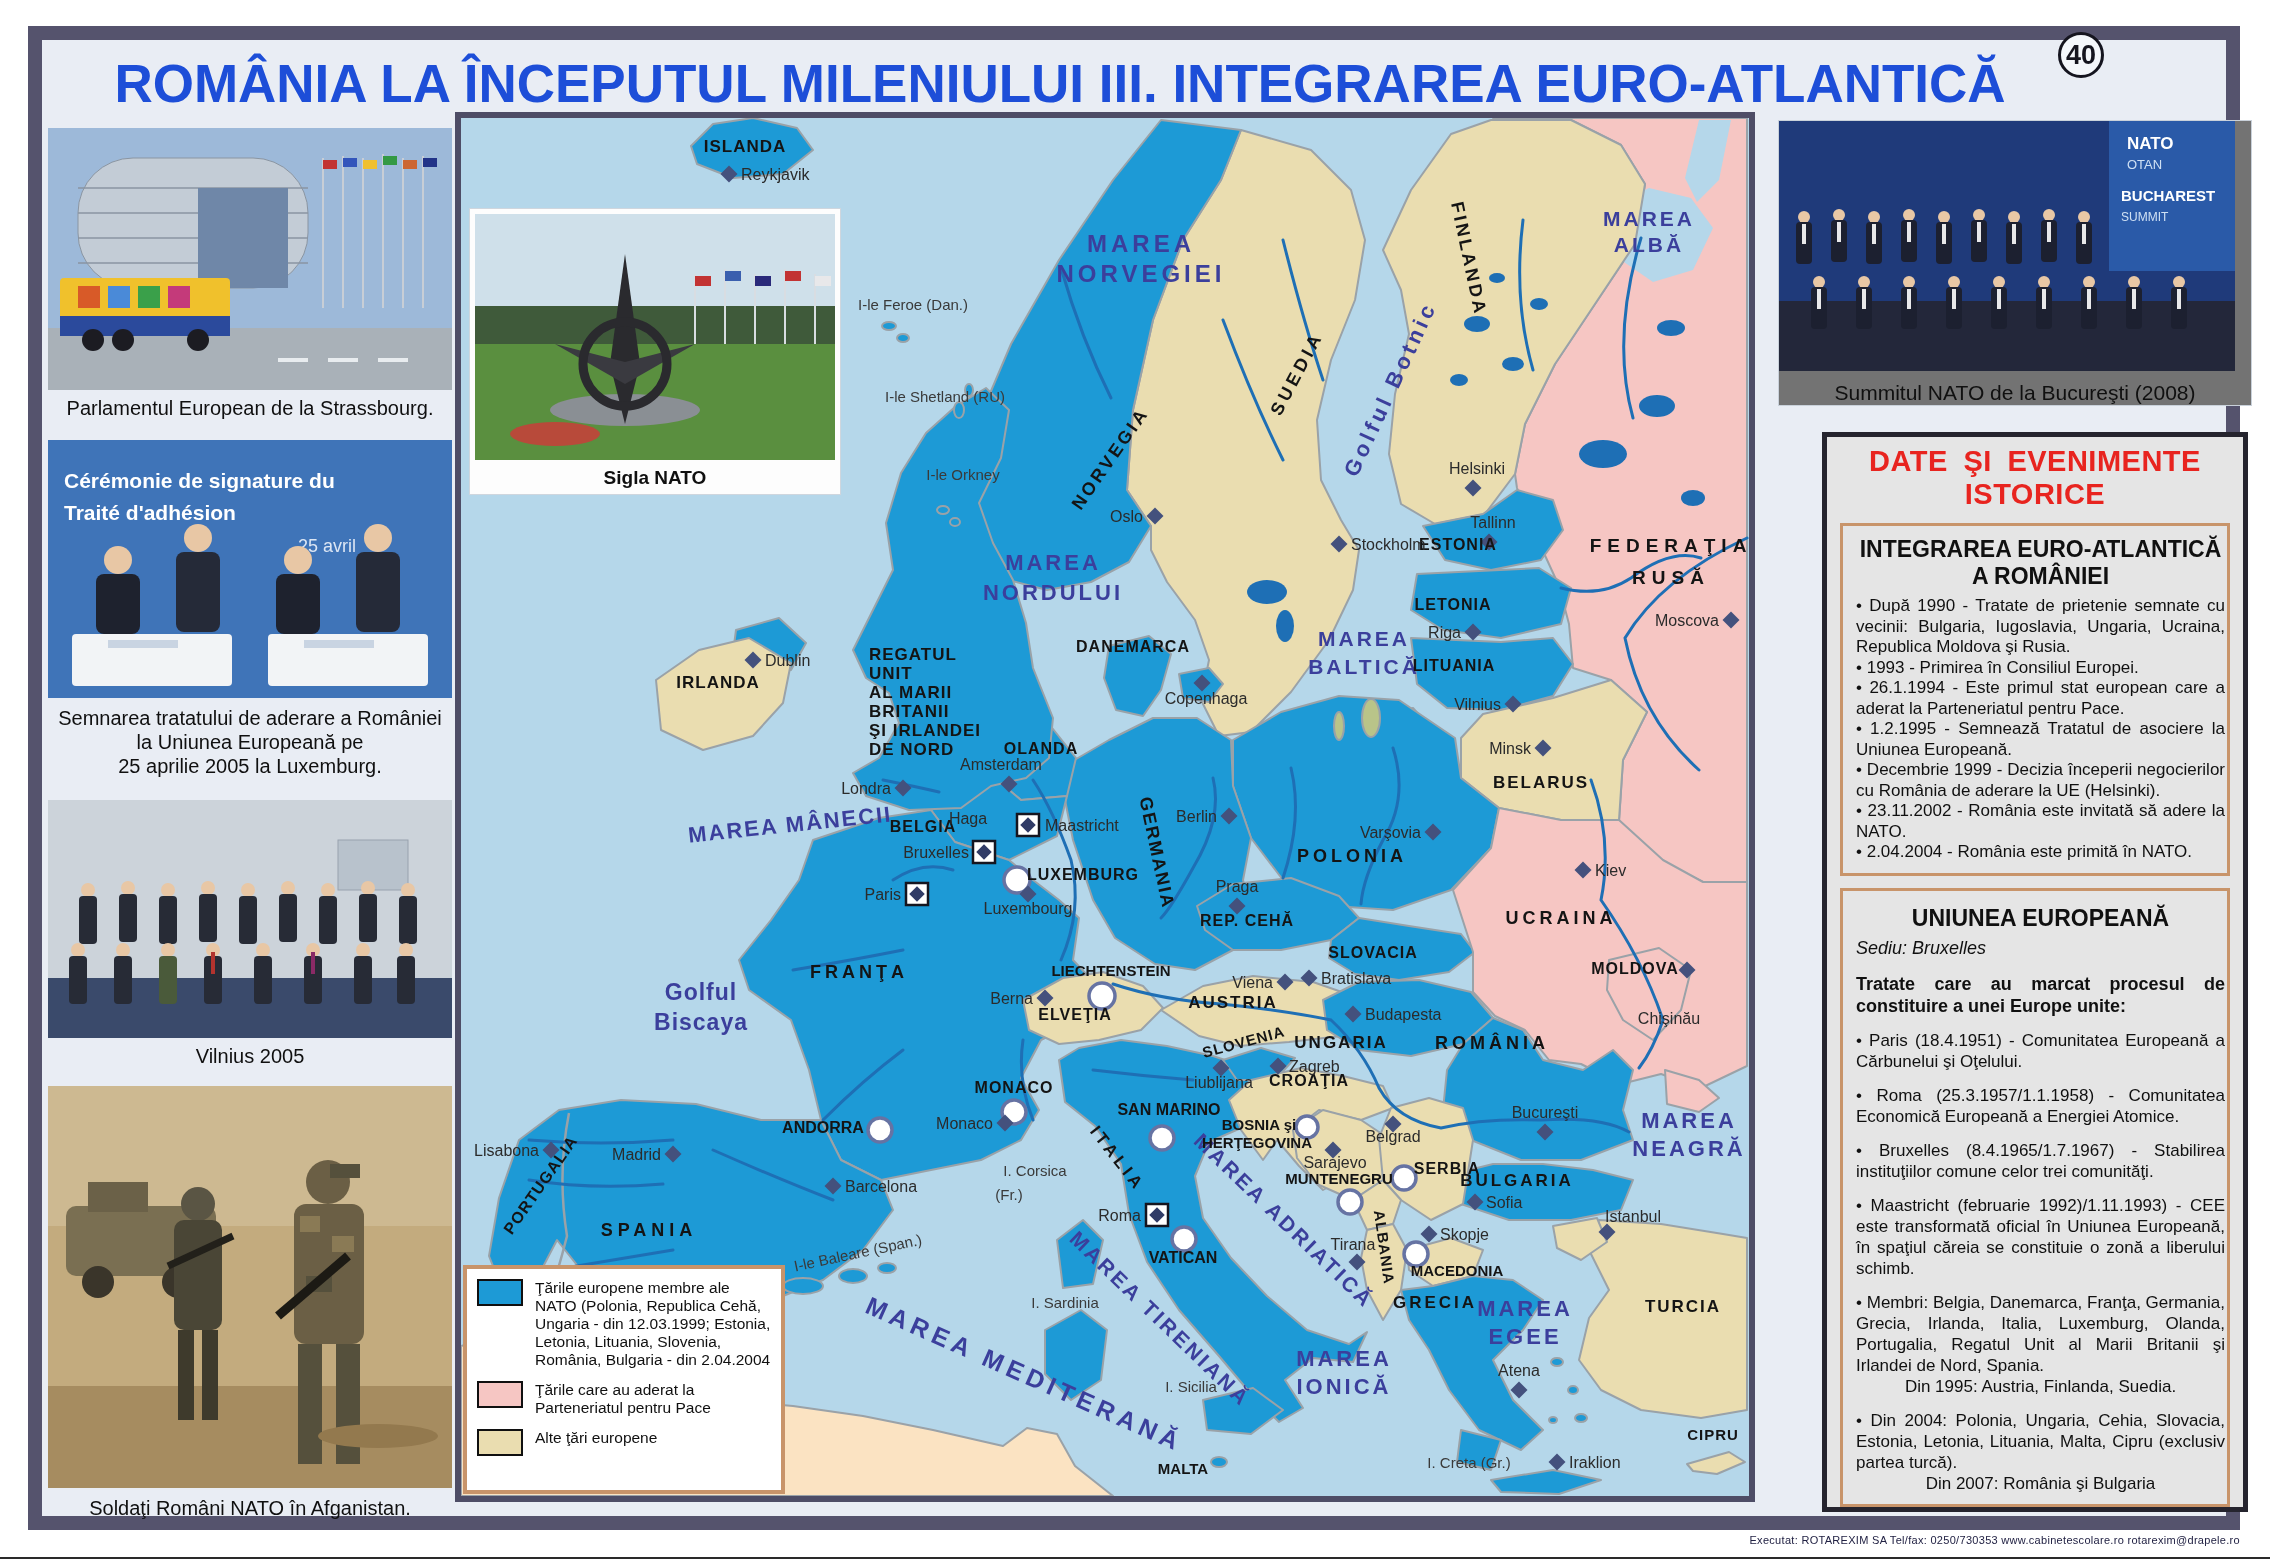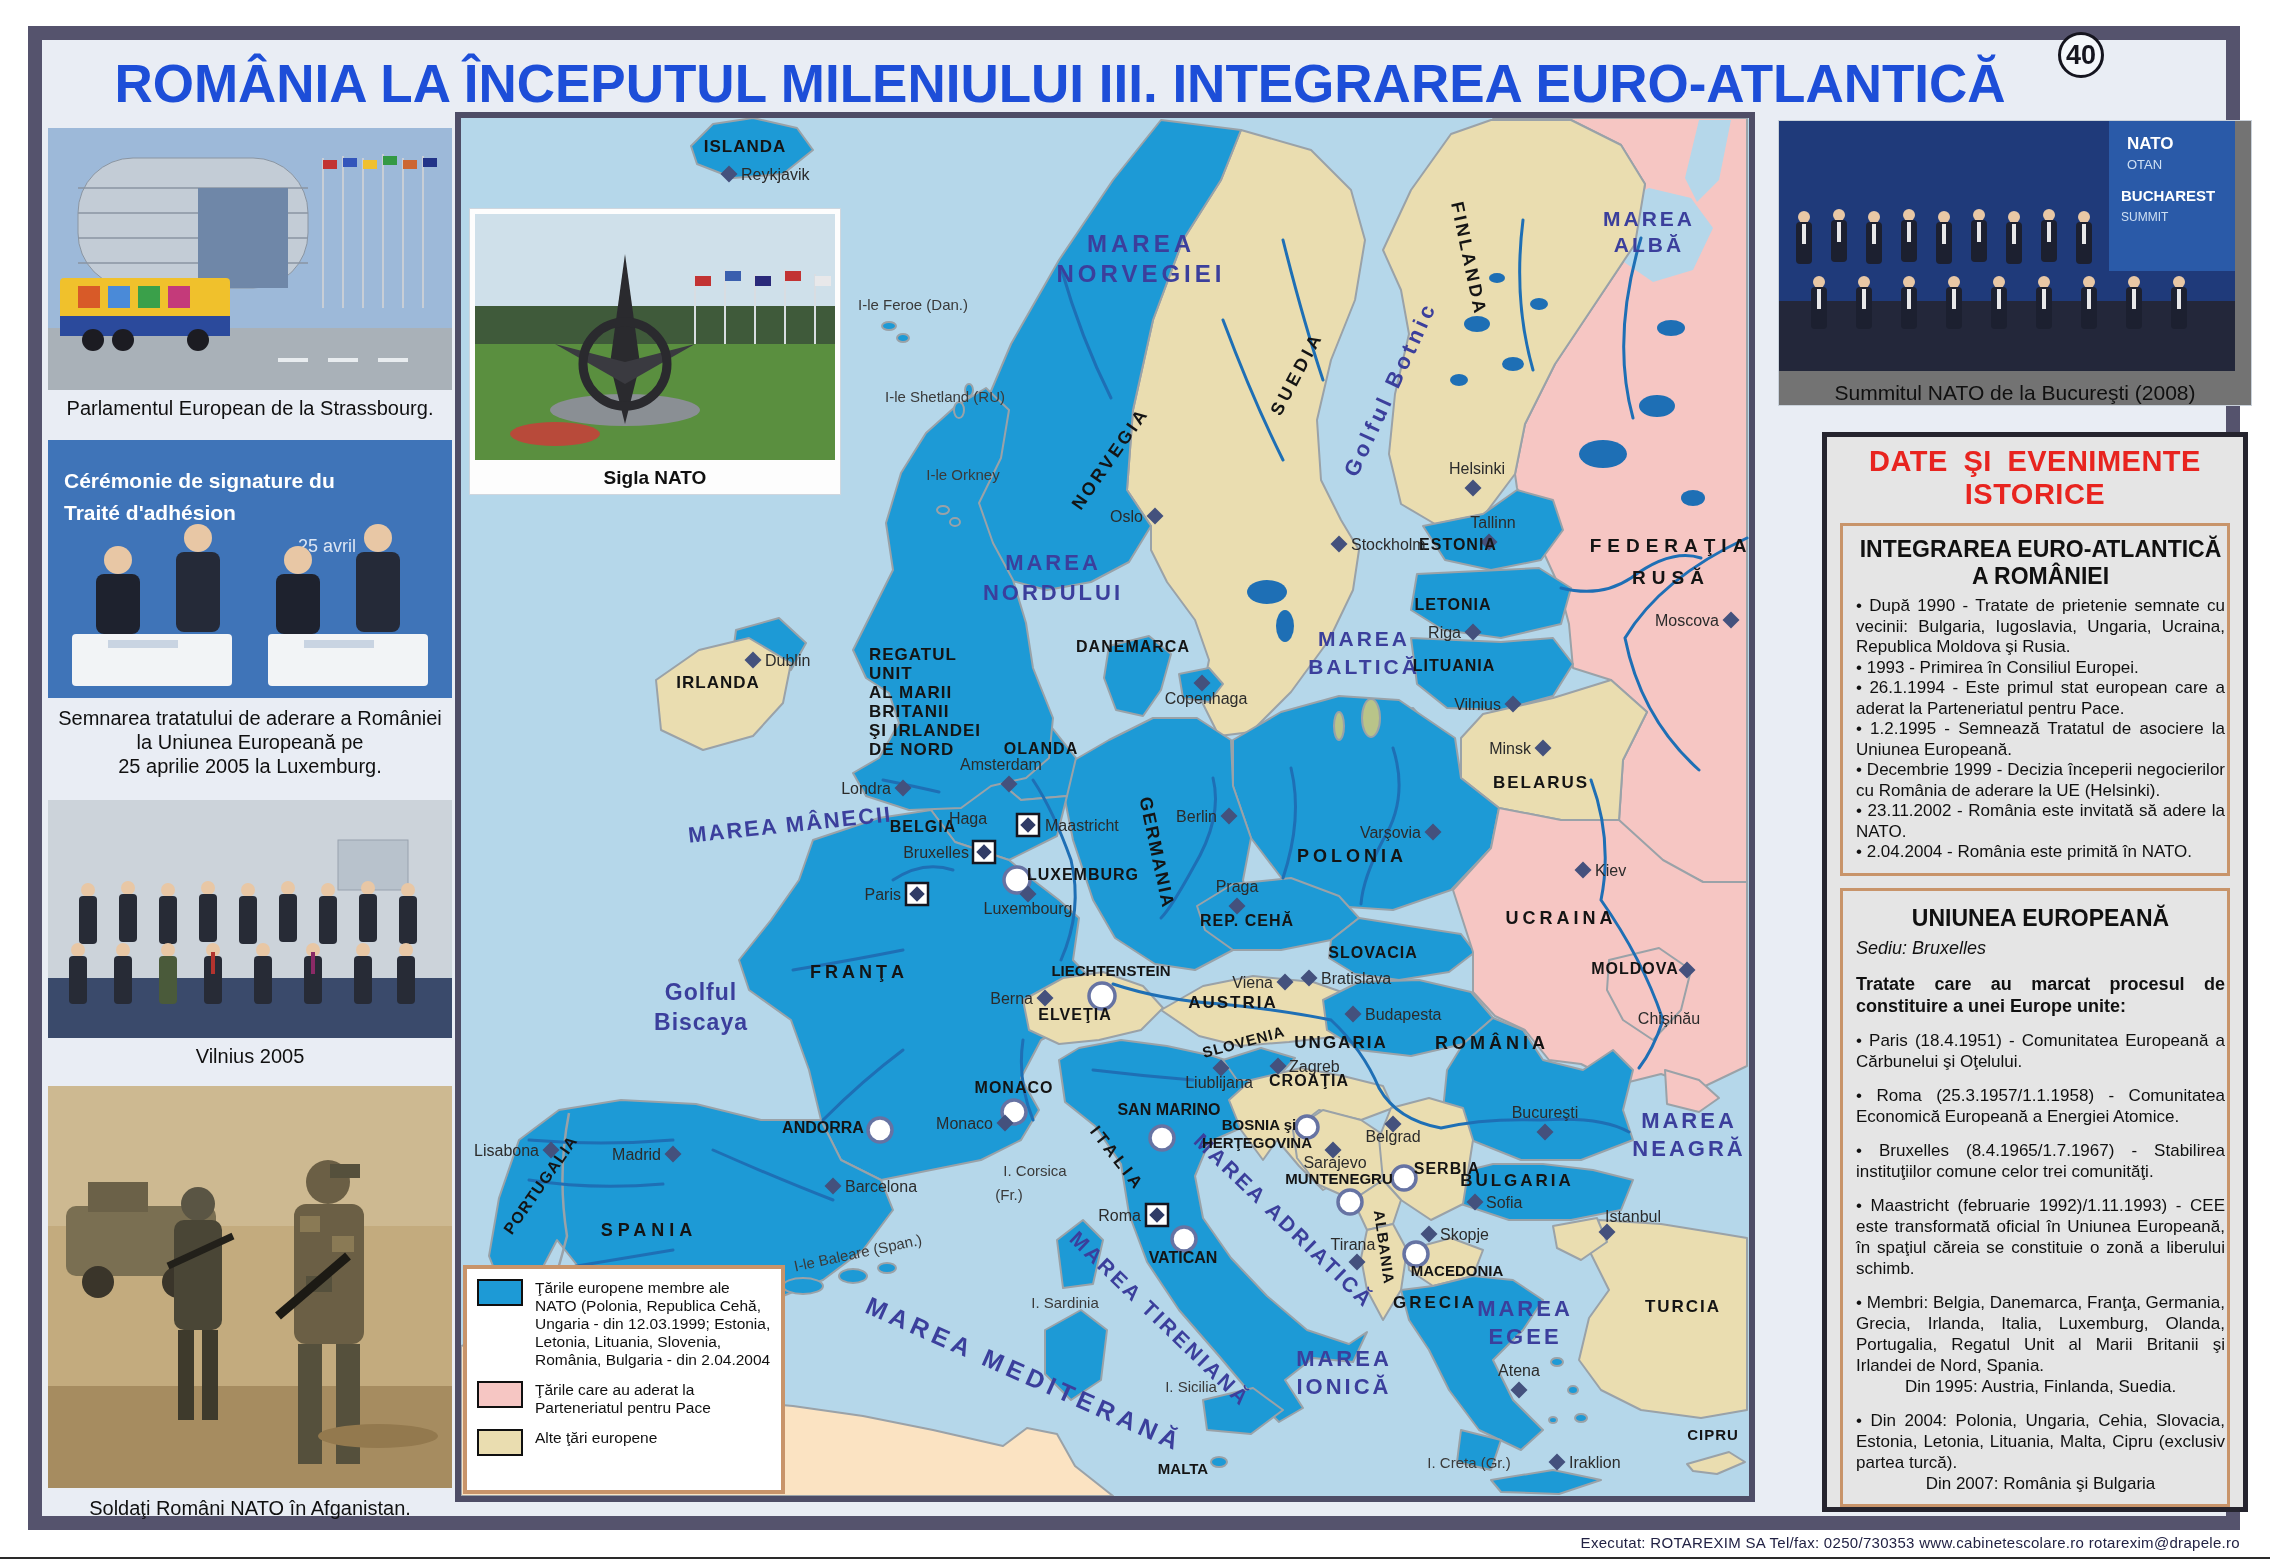--- a/index.html
+++ b/index.html
@@ -49,21 +49,21 @@
          border:5px solid #25242e;box-sizing:border-box;}
   .panel-title{color:#e8241f;font-weight:bold;font-size:29px;text-align:center;margin-top:8px;
                letter-spacing:0.5px;word-spacing:7px;}
   .tbox{border:3px solid #c8946a;margin:12px 13px 12px 13px;padding:8px 2px 10px 13px;}
   .tbox h3{margin:2px 0 6px 0;font-size:23px;line-height:27px;text-align:center;color:#101010;}
   .tbox .bullets p{margin:0;font-size:17px;line-height:20.5px;text-align:justify;color:#101010;}
   .tbox .items p.it{margin:13px 0 0 0;font-size:17px;line-height:21px;text-align:justify;color:#101010;}
   .tbox .items p.extra{margin:0;font-size:17px;line-height:21px;text-align:center;color:#101010;}
   .subhead{font-size:18px;margin:0 0 14px 0;color:#101010;font-style:italic;}
   .intro{font-size:18px;font-weight:bold;line-height:22px;margin:0;text-align:justify;color:#101010;}
-  .footer{position:absolute;right:30px;top:1534px;font-size:15px;color:#222244;letter-spacing:0.3px;}
+  .footer{position:absolute;right:30px;top:1534px;font-size:11px;color:#222244;letter-spacing:0.3px;}
 </style>
 </head>
 <body>
 
 <div class="frame"></div>
 
 <div class="page-title">ROMÂNIA LA ÎNCEPUTUL MILENIULUI III. INTEGRAREA EURO-ATLANTICĂ</div>
 <div class="badge">40</div>
 
 <div class="photo" style="top:128px;height:262px;">

